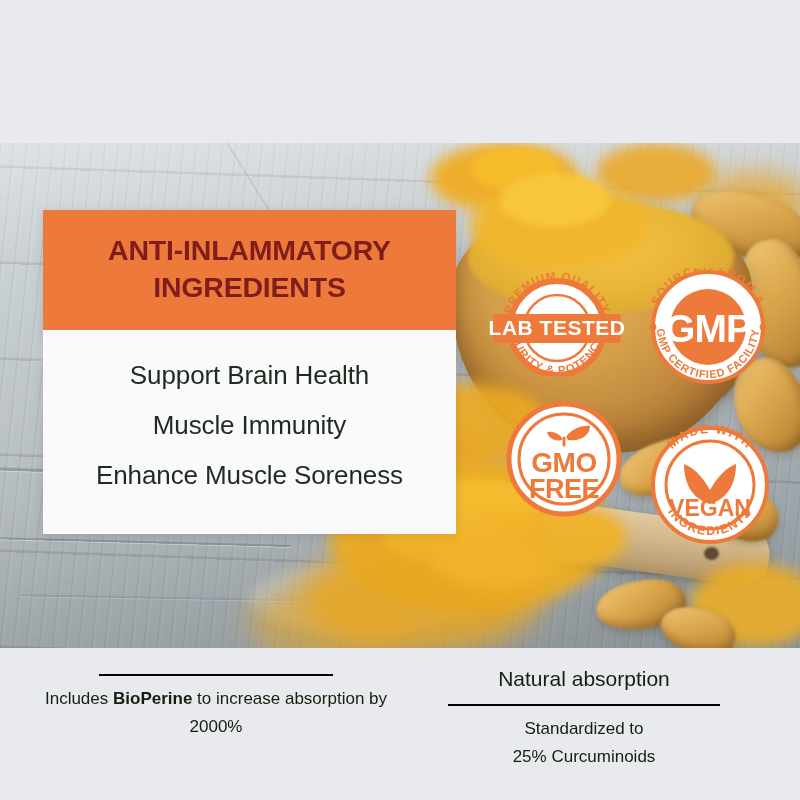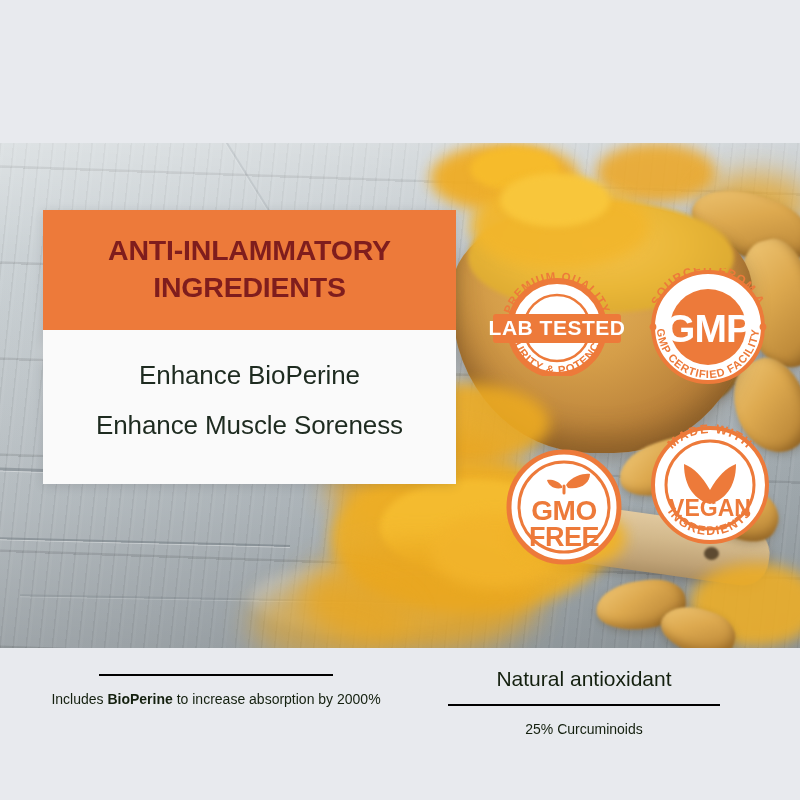--- a/index.html
+++ b/index.html
@@ -189,21 +189,21 @@
   }
   .claim-top b { font-weight: 700; }
   .claim-rule {
     height: 2px;
     background: #000000;
     margin: 10px auto 9px auto;
   }
   .claim.left  .claim-rule { width: 234px; }
   .claim.right .claim-rule { width: 272px; }
   .claim-sub {
-    font-size: 14px;
+    font-size: 17px;
     line-height: 28px;
     font-weight: 400;
   }
   .claim-sub b { font-weight: 700; }
 </style>
 </head>
 <body>
 
 <div id="page">
 
@@ -255,21 +255,22 @@
 
     <div class="powder soft" style="left:250px;top:440px;width:160px;height:80px;background:#e9a61f;opacity:.55;"></div>
   </div>
 
   <div class="info-card">
     <div class="card-head">
       <div class="card-head-line">ANTI-INLAMMATORY</div>
       <div class="card-head-line">INGREDIENTS</div>
     </div>
     <div class="card-body">
-      <div class="benefit">Enhance BioPerine</div>
+      <div class="benefit">Support Brain Health</div>
+      <div class="benefit">Muscle Immunity</div>
       <div class="benefit">Enhance Muscle Soreness</div>
     </div>
   </div>
 
   <div class="badge" style="left:487px;top:272px;">
     <svg width="140" height="104" viewBox="0 0 140 104">
       <defs>
         <path id="lt-top" d="M 22,56 A 48,48 0 0 1 118,56"></path>
         <path id="lt-bot" d="M 24,56 A 46,46 0 0 0 116,56"></path>
       </defs>
@@ -301,21 +302,21 @@
       <text font-family="'Liberation Sans', sans-serif" font-size="12" font-weight="700" fill="#ED7A3A" letter-spacing="1.2">
         <textPath href="#gmp-top" startOffset="50%" text-anchor="middle" dy="2">SOURCED FROM A</textPath>
       </text>
       <text font-family="'Liberation Sans', sans-serif" font-size="11" font-weight="700" fill="#ED7A3A" letter-spacing="0.8">
         <textPath href="#gmp-bot" startOffset="50%" text-anchor="middle" dy="11">GMP CERTIFIED FACILITY</textPath>
       </text>
       <text x="68" y="74" font-family="'Liberation Sans', sans-serif" font-size="39" font-weight="700" fill="#ffffff" text-anchor="middle" letter-spacing="-1">GMP</text>
     </svg>
   </div>
 
-  <div class="badge" style="left:505px;top:448px;">
+  <div class="badge" style="left:505px;top:400px;">
     <svg width="118" height="118" viewBox="0 0 118 118">
       <circle cx="59" cy="59" r="55" fill="#ffffff"></circle>
       <circle cx="59" cy="59" r="55" fill="none" stroke="#ED7A3A" stroke-width="5"></circle>
       <circle cx="59" cy="59" r="45" fill="none" stroke="#ED7A3A" stroke-width="3"></circle>
       <g transform="translate(59,33)">
         <path d="M 2,4 C 8,-6 22,-8 26,-7 C 26,1 18,9 4,7 Z" fill="#ED7A3A"></path>
         <path d="M -2,5 C -6,-1 -14,-2 -17,-1 C -16,4 -10,9 -2,7 Z" fill="#ED7A3A"></path>
         <path d="M 0,5 L 0,12" stroke="#ED7A3A" stroke-width="3" stroke-linecap="round"></path>
       </g>
       <text x="59" y="72" font-family="'Liberation Sans', sans-serif" font-size="28" font-weight="700" fill="#ED7A3A" text-anchor="middle" letter-spacing="-0.5">GMO</text>
@@ -346,22 +347,23 @@
   </div>
 
   <div class="claims">
 
     <div class="claim left">
       <div class="claim-rule"></div>
       <div class="claim-sub"><span>Includes </span><b>BioPerine</b><span> to increase absorption by 2000%</span></div>
     </div>
 
     <div class="claim right">
-      <div class="claim-top">Natural antioxidant</div>
+      <div class="claim-top">Natural absorption</div>
       <div class="claim-rule"></div>
       <div class="claim-sub">
+        <div>Standardized to</div>
         <div>25% Curcuminoids</div>
       </div>
     </div>
 
   </div>
 
 </div>
 
 </body></html>

